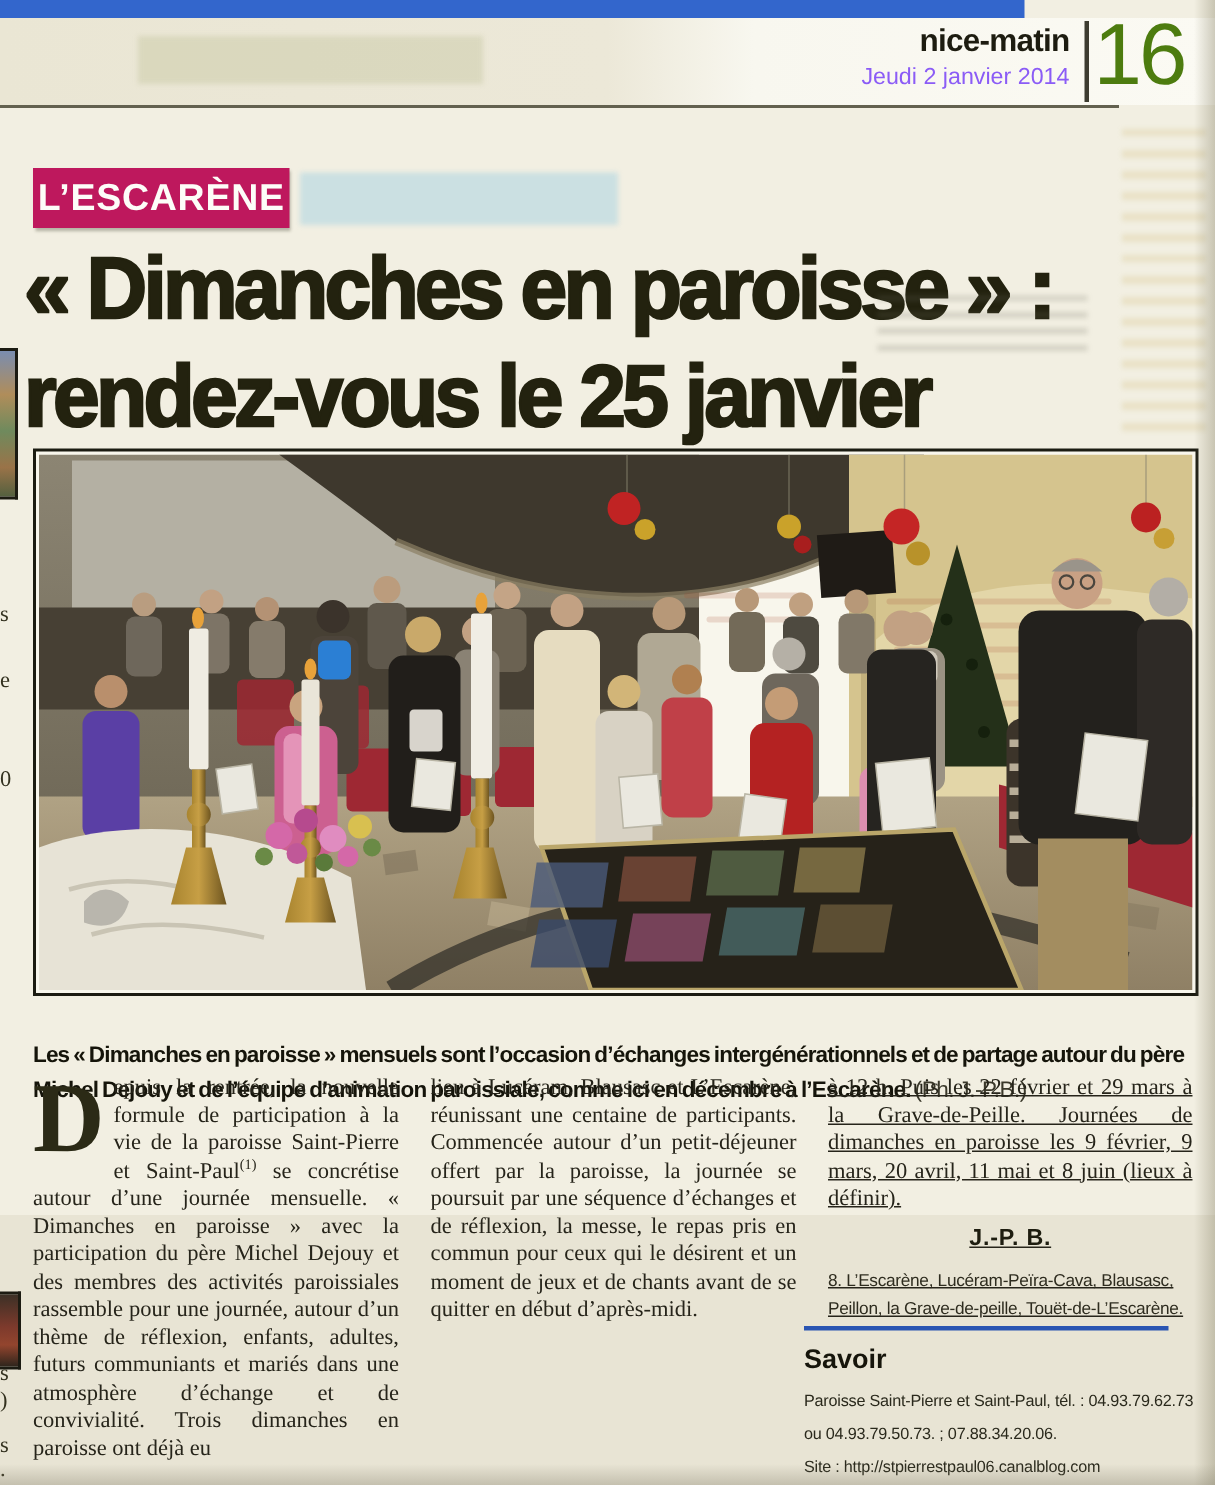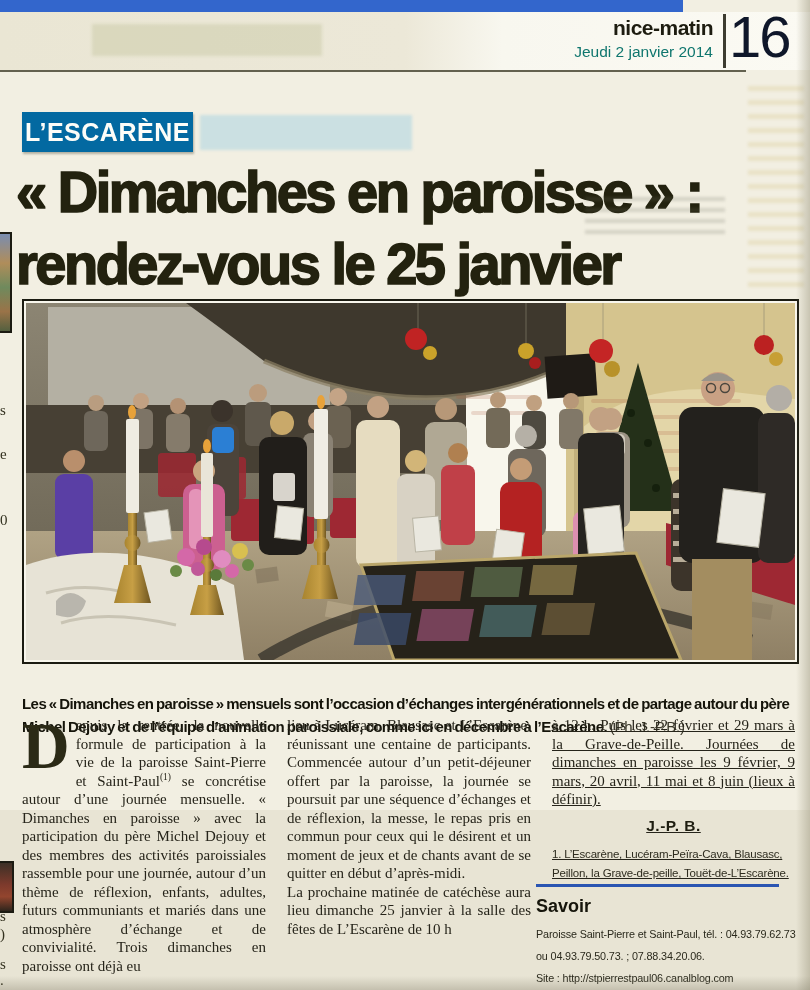--- a/index.html
+++ b/index.html
@@ -6,26 +6,26 @@
   body{width:810px;height:990px;overflow:hidden;background:#e8e4d4;}
   .page{position:relative;width:810px;height:810px;background:#f2efe2;font-family:"Liberation Sans",sans-serif;color:#23220f;}
 
   
   .topbar{position:absolute;left:0;top:0;width:683px;height:12px;background:#3366cc;}
   .topstrip{position:absolute;left:0;top:12px;width:810px;height:58px;
             background:linear-gradient(90deg,#eae6d4 0%,#ece8d8 50%,#f8f7ef 62%,#fbfaf3 100%);}
   .header-rule{position:absolute;left:0;top:70px;width:746px;height:2px;background:#63614f;}
   .masthead{position:absolute;left:430px;top:15px;width:283px;text-align:right;line-height:1;}
   .paper-name{font-size:21px;font-weight:bold;letter-spacing:-0.5px;color:#1d1c10;line-height:26px;}
-  .paper-date{font-size:15.5px;color:#0f766e;line-height:22px;}
+  .paper-date{font-size:15.5px;color:#8b5cf6;line-height:22px;}
   .mast-divider{position:absolute;left:723px;top:14px;width:2.5px;height:54px;background:#3d3c30;}
-  .page-number{position:absolute;left:729px;top:8px;font-size:58px;line-height:58px;color:#0f172a;letter-spacing:-2px;}
-
-  
-  .section-label{position:absolute;left:22px;top:112px;width:171px;height:40px;background:#0369a1;
+  .page-number{position:absolute;left:729px;top:8px;font-size:58px;line-height:58px;color:#4d7c0f;letter-spacing:-2px;}
+
+  
+  .section-label{position:absolute;left:22px;top:112px;width:171px;height:40px;background:#be185d;
                  color:#fdfdf8;font-size:25px;font-weight:bold;letter-spacing:0.5px;line-height:41px;
                  text-align:center;box-shadow:1px 2px 2px rgba(60,60,40,0.35);}
 
   
   .headline{position:absolute;left:16px;top:156px;width:794px;color:#23220f;
             font-weight:bold;font-size:56px;line-height:69px;letter-spacing:-2.5px;
             -webkit-text-stroke:1.6px #23220f;transform:scaleY(1.04);transform-origin:left top;}
 
   
   .photo-frame{position:absolute;left:22px;top:299px;width:769px;height:357px;
@@ -331,27 +331,26 @@
   </div>
 
   <div class="body-col col-1">
     <p>
       <span class="drop-cap">D</span><span>epuis la rentrée, la nouvelle formule de participation à la vie de la paroisse Saint-Pierre et Saint-Paul</span><sup class="fn-ref">(1)</sup><span> se concrétise autour d’une journée mensuelle. « Dimanches en paroisse » avec la participation du père Michel Dejouy et des membres des activités paroissiales rassemble pour une journée, autour d’un thème de réflexion, enfants, adultes, futurs communiants et mariés dans une atmosphère d’échange et de convivialité. Trois dimanches en paroisse ont déjà eu</span>
     </p>
   </div>
 
   <div class="body-col col-2">
     <p>lieu à Lucéram, Blausasc et L’Escarène, réunissant une centaine de participants. Commencée autour d’un petit-déjeuner offert par la paroisse, la journée se poursuit par une séquence d’échanges et de réflexion, la messe, le repas pris en commun pour ceux qui le désirent et un moment de jeux et de chants avant de se quitter en début d’après-midi.</p>
-    <p>La prochaine matinée de catéchèse aura lieu dimanche 25 janvier à la salle des fêtes de L’Escarène de 10 h</p>
   </div>
 
   <div class="body-col col-3">
     <p>à 12 h. Puis les 22 février et 29 mars à la Grave-de-Peille. Journées de dimanches en paroisse les 9 février, 9 mars, 20 avril, 11 mai et 8 juin (lieux à définir).</p>
     <div class="byline">J.-P. B.</div>
-    <div class="footnote">1. L’Escarène, Lucéram-Peïra-Cava, Blausasc, Peillon, la Grave-de-peille, Touët-de-L’Escarène.</div>
+    <div class="footnote">8. L’Escarène, Lucéram-Peïra-Cava, Blausasc, Peillon, la Grave-de-peille, Touët-de-L’Escarène.</div>
   </div>
 
   <div class="savoir">
     <div class="savoir-title">Savoir</div>
     <div class="savoir-line">Paroisse Saint-Pierre et Saint-Paul, tél. : 04.93.79.62.73</div>
     <div class="savoir-line">ou 04.93.79.50.73. ; 07.88.34.20.06.</div>
     <div class="savoir-line">Site : http://stpierrestpaul06.canalblog.com</div>
   </div>
 
   <div class="edge-sliver sliver-top"></div>

